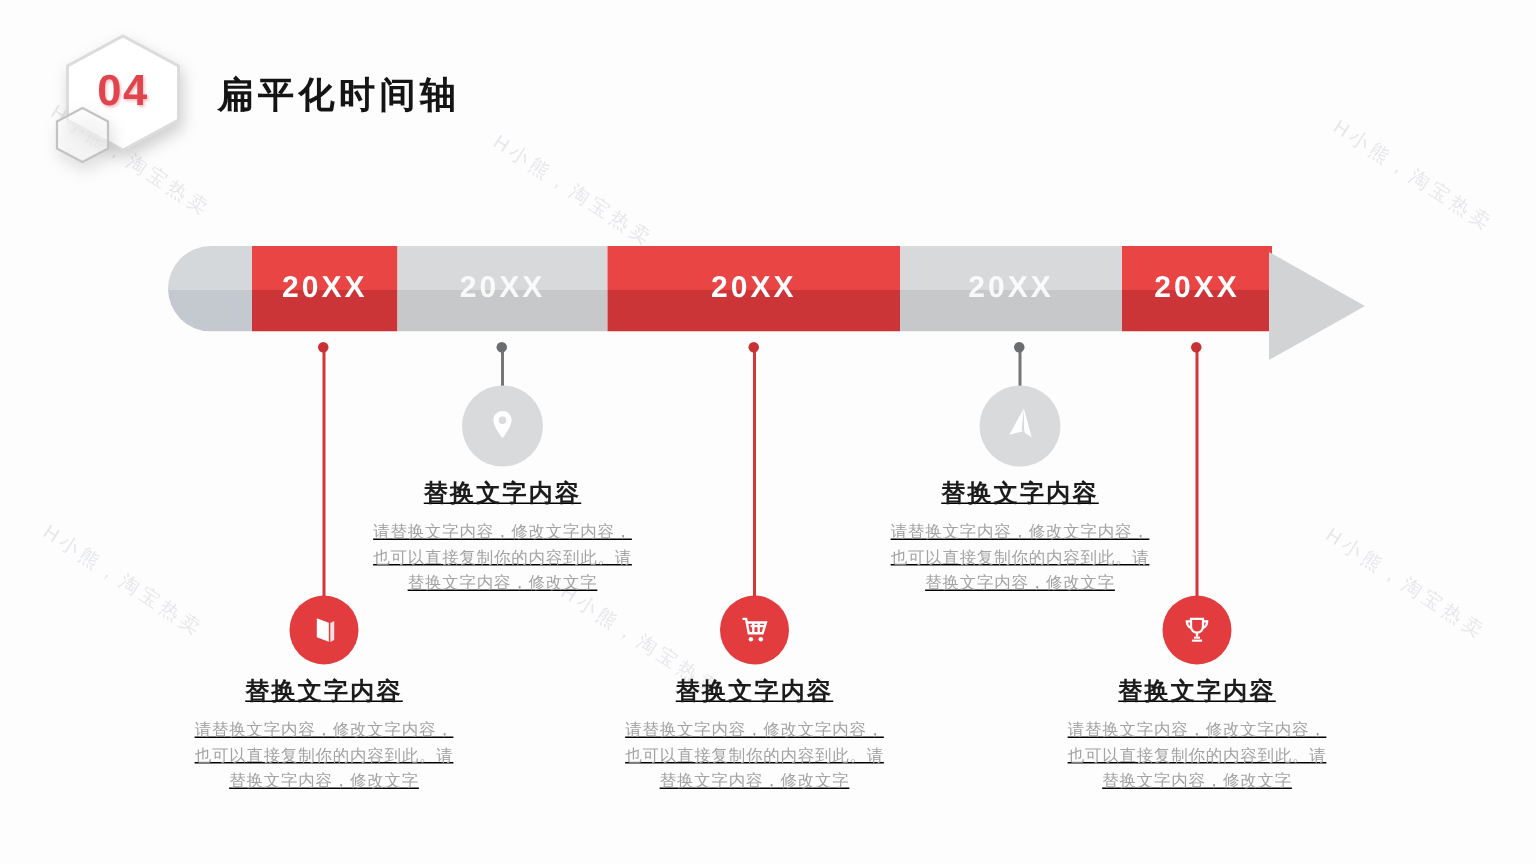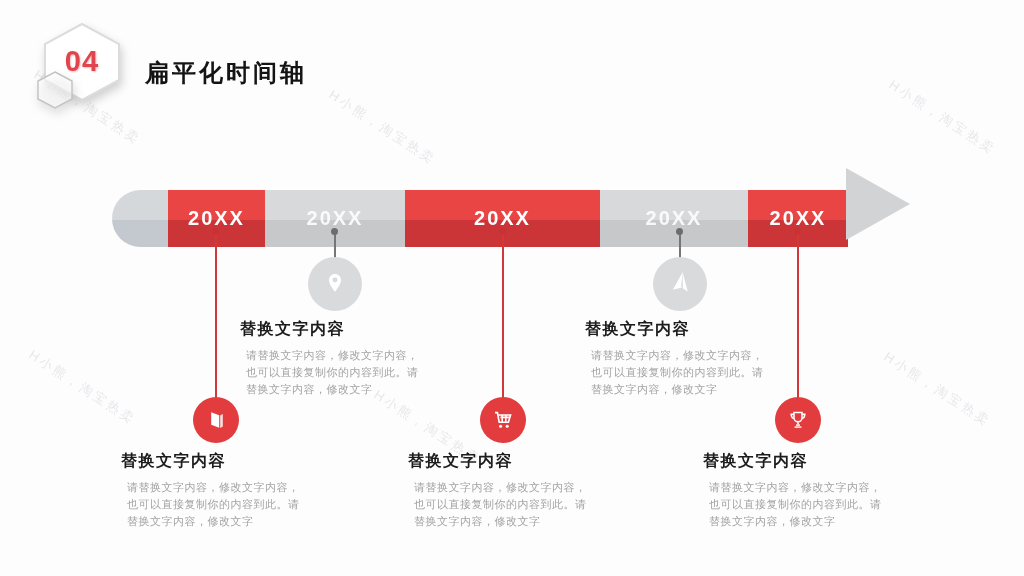--- a/index.html
+++ b/index.html
@@ -22,26 +22,26 @@
   .badge svg{filter:drop-shadow(2px 5px 5px rgba(0,0,0,0.18));}
   .badge-num{
     position:absolute;left:0;top:0;width:88px;height:78px;
     display:flex;align-items:center;justify-content:center;
     font-size:29px;font-weight:bold;color:#e0454e;letter-spacing:1px;
     text-shadow:1px 1px 2px rgba(224,69,78,.35);
   }
   .hex-small{position:absolute;left:-4px;top:48px;}
   .slide-title{
     position:absolute;left:145px;top:47px;font-size:24px;font-weight:bold;
-    color:#141414;letter-spacing:3px;margin-top:10px;
+    color:#141414;letter-spacing:3px;
   }
 
   
   .bar{
-    position:absolute;left:112px;top:190px;height:57px;width:736px;
+    position:absolute;left:112px;top:164px;height:57px;width:736px;
     display:flex;border-radius:29px 0 0 29px;overflow:hidden;
   }
   .seg{height:57px;position:relative;display:flex;align-items:center;justify-content:center;}
   .seg-red{background:linear-gradient(180deg,#e84544 0 52%,#cc3538 52% 100%);}
   .seg-gray{background:linear-gradient(180deg,#d8d9db 0 52%,#c7c8ca 52% 100%);}
   .seg-cap{background:linear-gradient(180deg,#d5d8db 0 52%,#c4c9d0 52% 100%);}
   .seg-label{
     font-size:20px;font-weight:bold;color:#ffffff;letter-spacing:2px;
   }
   .seg-gray .seg-label{opacity:.88;}
@@ -58,21 +58,21 @@
   .conn-dot{position:absolute;width:7px;height:7px;border-radius:50%;}
   .dot-red{background:#c93235;}
   .dot-gray{background:#6c6d6f;}
 
   
   .circle{position:absolute;border-radius:50%;display:flex;align-items:center;justify-content:center;}
   .circle-red{width:46px;height:46px;background:#e23c3e;}
   .circle-gray{width:54px;height:54px;background:#d9dadc;}
 
   
-  .tblock{position:absolute;width:190px;text-align:left;}
+  .tblock{position:absolute;width:190px;text-align:center;text-decoration:underline;}
   .tblock h3{
     margin:0 0 7px 0;font-size:16px;font-weight:bold;color:#1c1c1c;letter-spacing:1.5px;
   }
   .tblock p{
     margin:0 auto;width:178px;font-size:11px;line-height:17px;color:#a3a3a3;letter-spacing:.5px;
   }
 </style>
 </head>
 <body>
 

